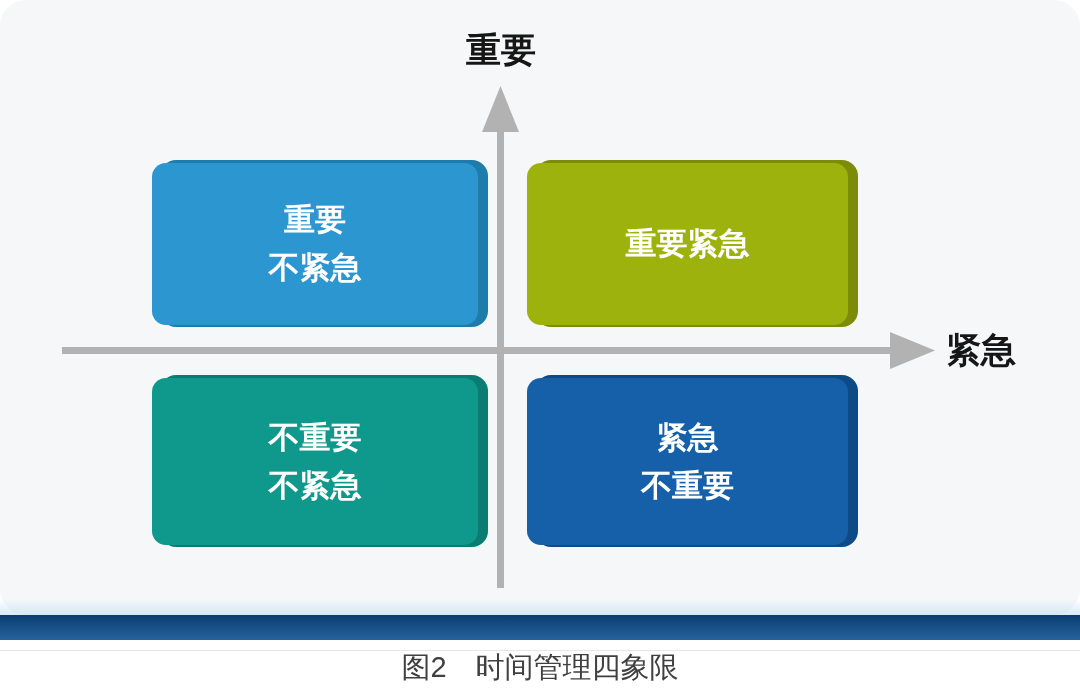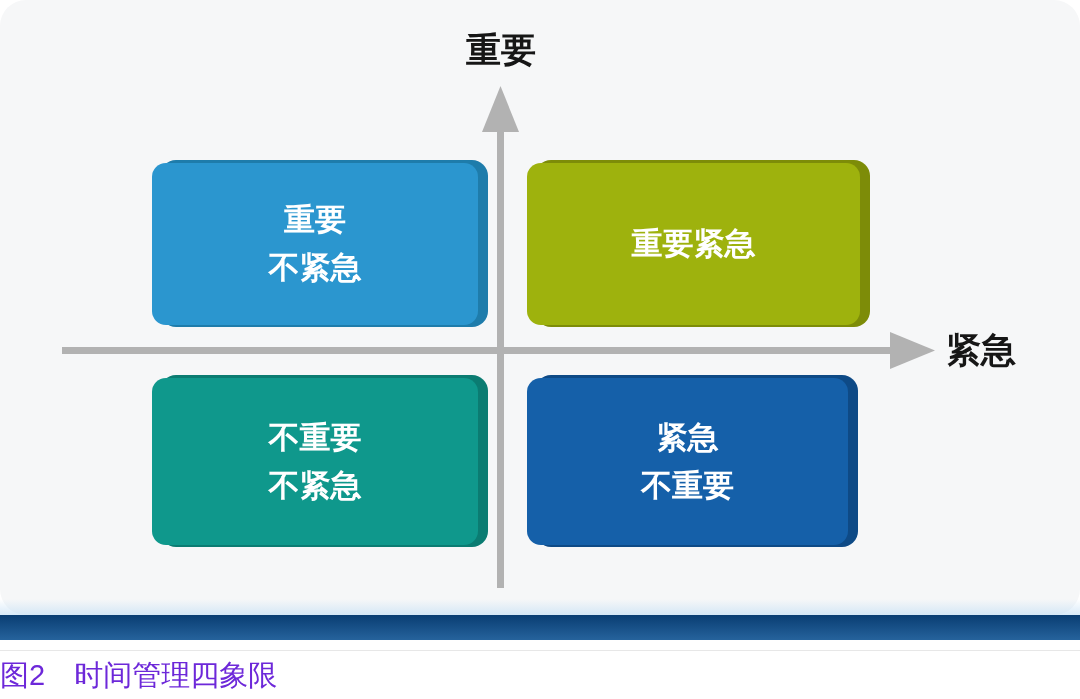--- a/index.html
+++ b/index.html
@@ -23,32 +23,32 @@
   .y-label{left:440px;top:30px;width:122px;text-align:center;}
   .x-label{left:946px;top:330px;}
   
   .quad{position:absolute;}
   .quad .edge{position:absolute;top:-3px;right:-10px;bottom:-2px;left:8px;border-radius:16px;}
   .quad .face{position:absolute;inset:0;border-radius:14px;
     display:flex;flex-direction:column;align-items:center;justify-content:center;}
   .quad .face span{display:block;color:#ffffff;font-weight:700;font-size:31px;line-height:48px;
     text-align:center;white-space:nowrap;}
   .quad-tl{left:152px;top:163px;width:326px;height:162px;}
-  .quad-tr{left:527px;top:163px;width:321px;height:162px;padding-left:12px;}
+  .quad-tr{left:527px;top:163px;width:321px;height:162px;}
   .quad-bl{left:152px;top:378px;width:326px;height:167px;}
   .quad-br{left:527px;top:378px;width:321px;height:167px;}
   
   .bottom-bar{position:absolute;left:0;top:615px;width:1080px;height:25px;}
   .bottom-bar::after{content:"";position:absolute;inset:0;
     background:linear-gradient(to bottom,rgba(0,10,35,0.28),rgba(255,255,255,0.10));}
   
   .footer{position:absolute;left:0;top:640px;width:1080px;height:59px;background:#ffffff;}
   .footer-hairline{position:absolute;left:0;top:10px;width:100%;height:1px;background:#e7e7e7;}
-  .caption{position:absolute;left:0;top:18px;width:100%;text-align:left;
-    color:#6d28d9;font-size:29px;line-height:34px;white-space:pre;}
+  .caption{position:absolute;left:0;top:10px;width:100%;text-align:center;
+    color:#404040;font-size:29px;line-height:34px;white-space:pre;}
 </style>
 </head>
 <body>
 
 <div class="stage">
 
   <div class="canvas">
     <div class="canvas-glow"></div>
 
     <div class="v-line" style="background-color: rgb(178, 178, 178);"></div>

